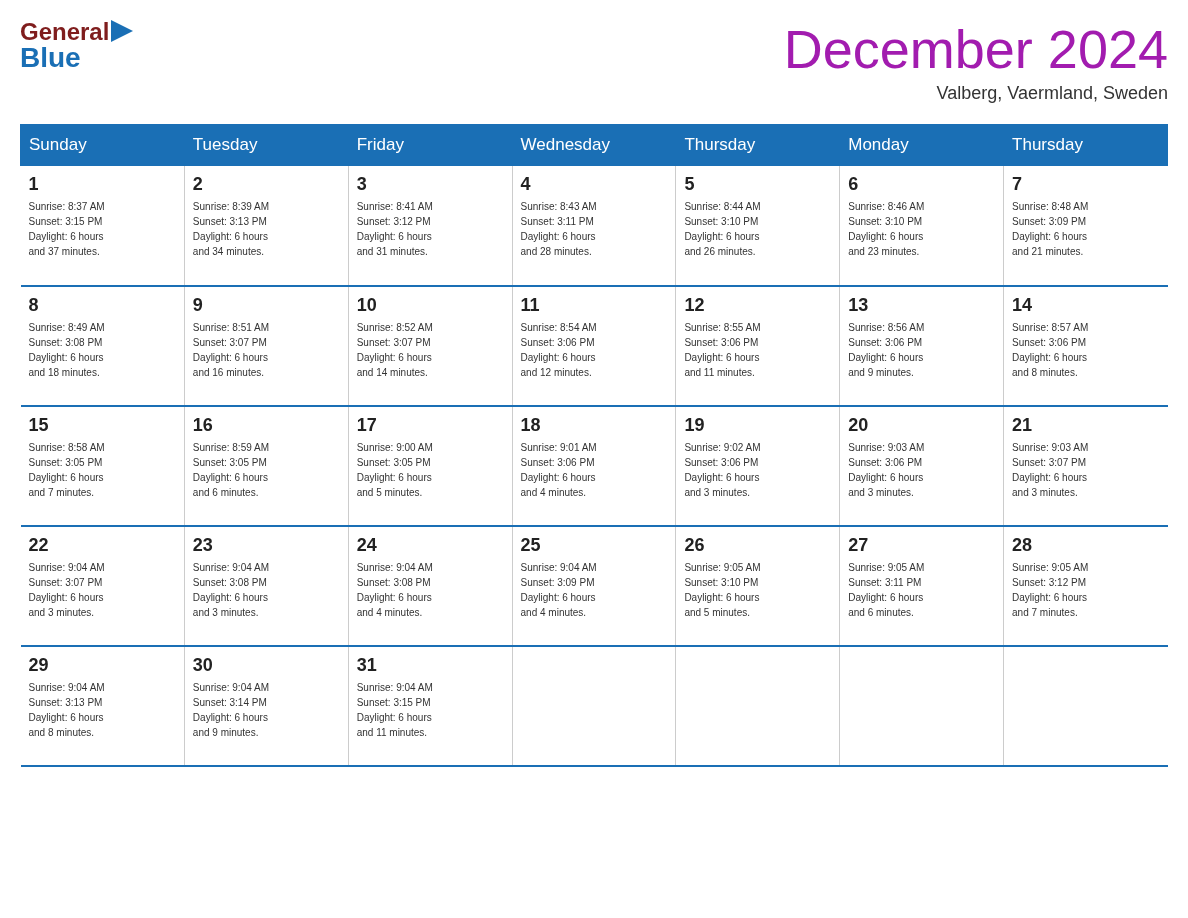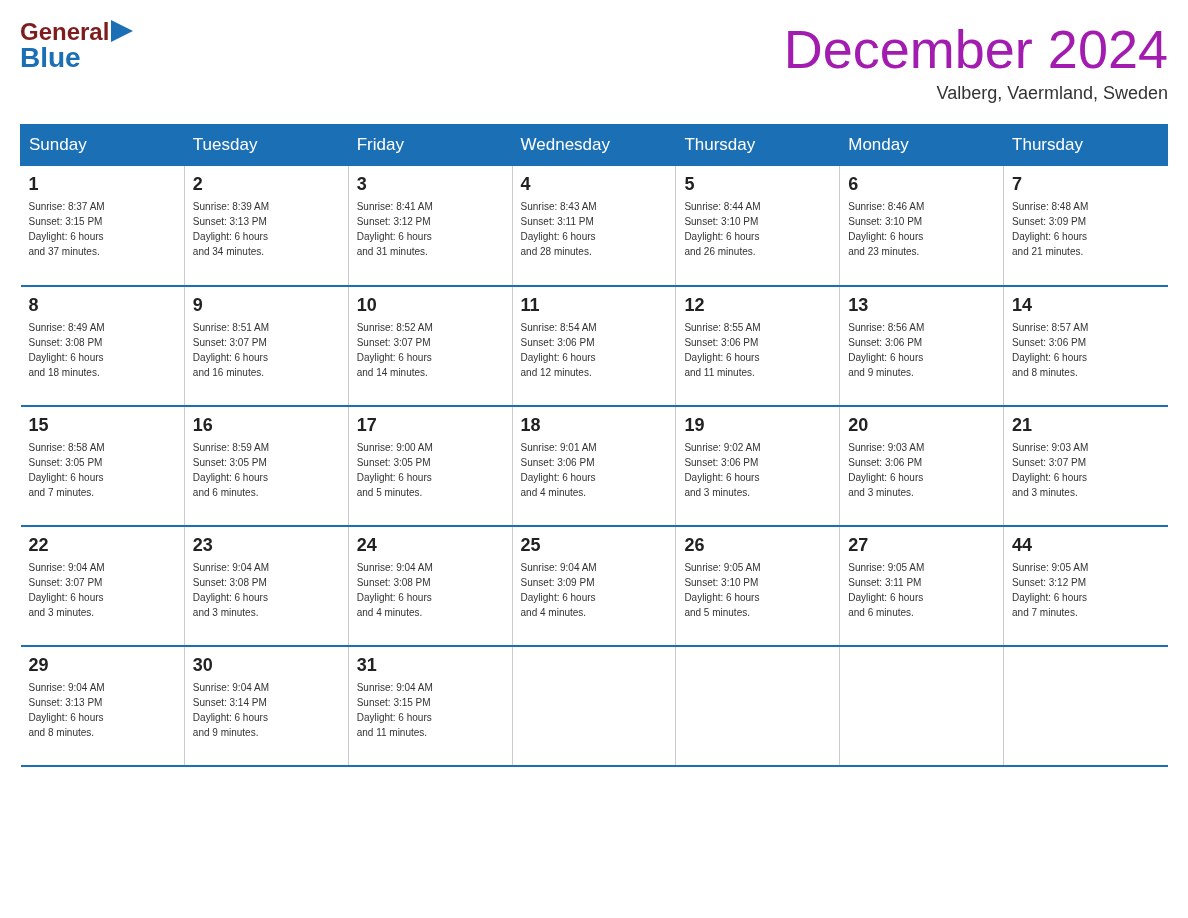--- a/index.html
+++ b/index.html
@@ -239,21 +239,21 @@
         </td>
         <td>
           <span class="day-num">26</span>
           <div class="day-info">Sunrise: 9:05 AM<br>Sunset: 3:10 PM<br>Daylight: 6 hours<br>and 5 minutes.</div>
         </td>
         <td>
           <span class="day-num">27</span>
           <div class="day-info">Sunrise: 9:05 AM<br>Sunset: 3:11 PM<br>Daylight: 6 hours<br>and 6 minutes.</div>
         </td>
         <td>
-          <span class="day-num">44</span>
+          <span class="day-num">28</span>
           <div class="day-info">Sunrise: 9:05 AM<br>Sunset: 3:12 PM<br>Daylight: 6 hours<br>and 7 minutes.</div>
         </td>
       </tr>
       <tr>
         <td>
           <span class="day-num">29</span>
           <div class="day-info">Sunrise: 9:04 AM<br>Sunset: 3:13 PM<br>Daylight: 6 hours<br>and 8 minutes.</div>
         </td>
         <td>
           <span class="day-num">30</span>

